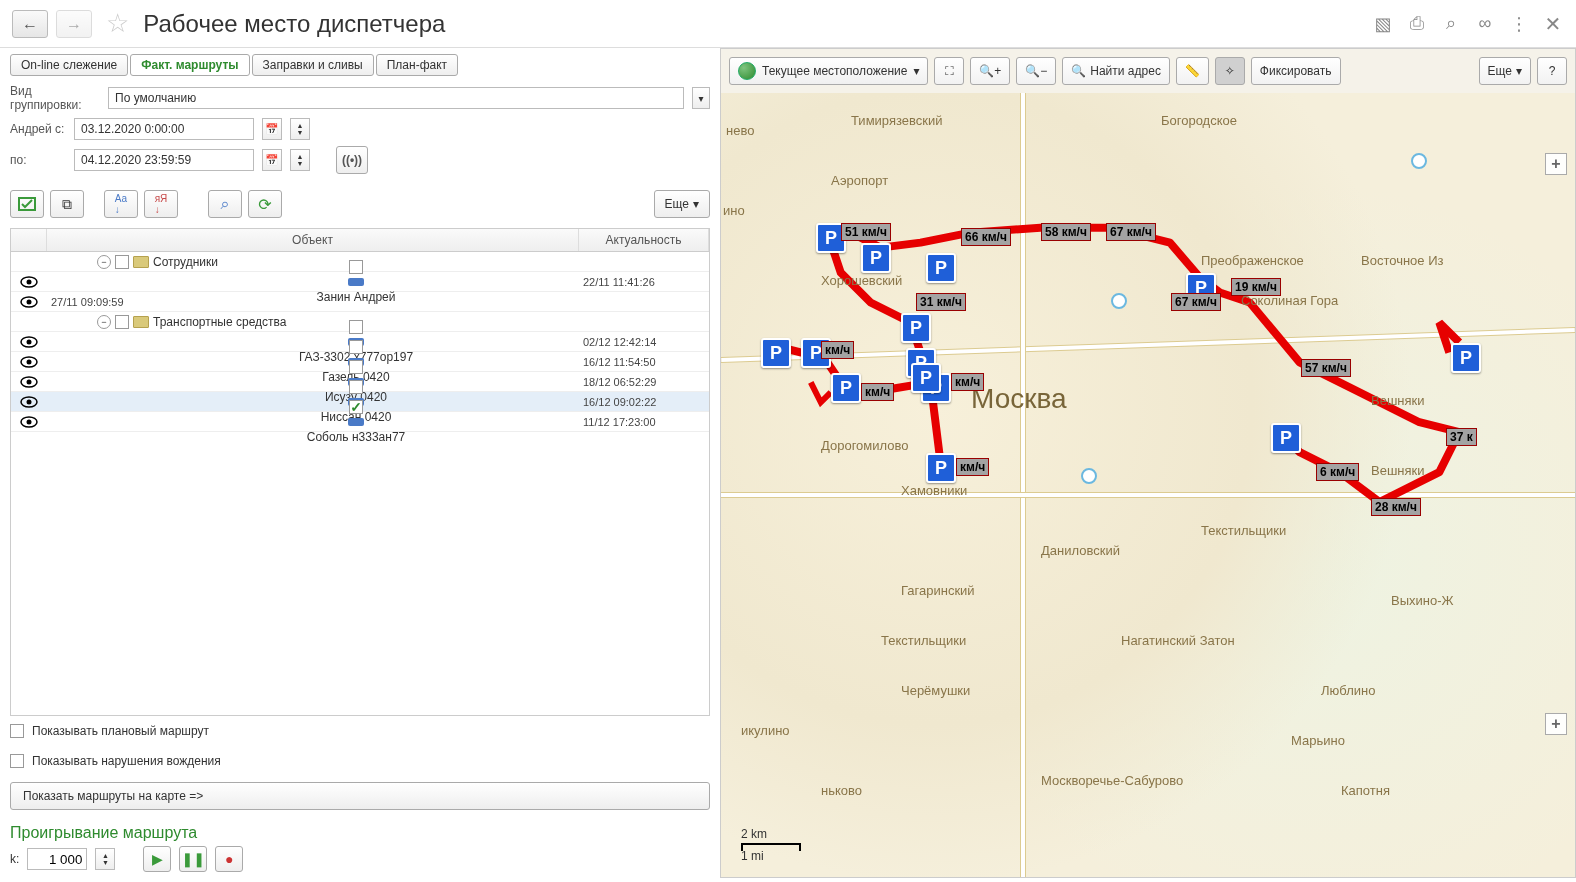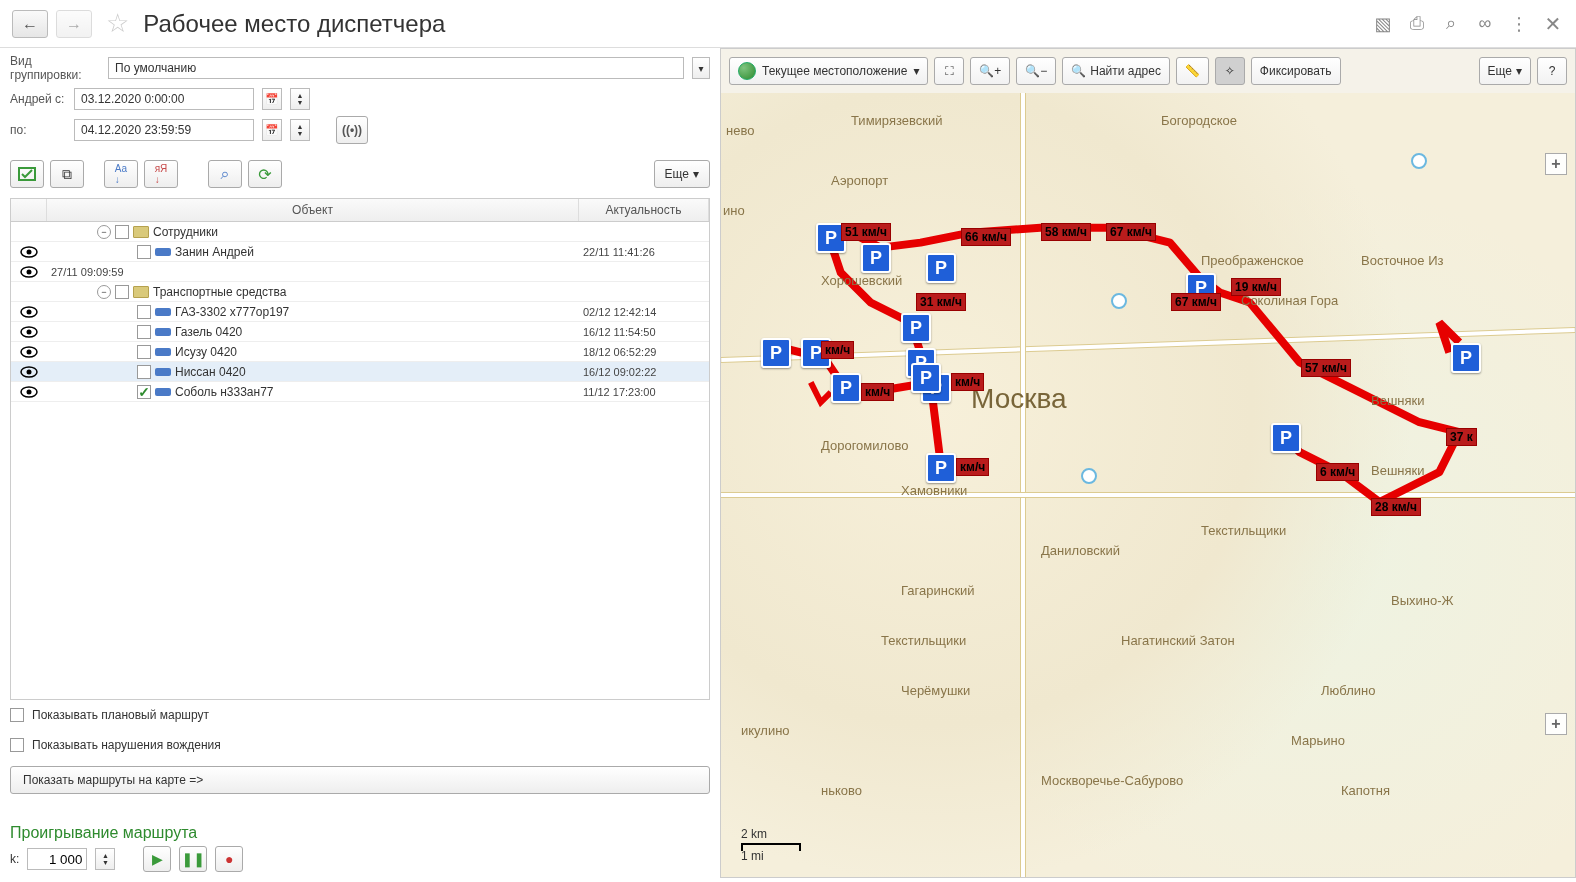--- a/index.html
+++ b/index.html
@@ -42,44 +42,44 @@
   .gc { padding:2px 4px; display:flex; align-items:center; gap:4px; }
   .gc-eye { width:36px; justify-content:center; }
   .gc-obj { flex:1; }
   .gc-date { width:130px; font-size:11px; color:#444; }
   .eye-icon { width:18px; height:12px; }
   .exp { width:14px; height:14px; border:1px solid #999; border-radius:8px; display:flex;align-items:center;justify-content:center; font-size:9px; cursor:pointer; background:#fff; }
   .chk { width:14px; height:14px; border:1px solid #999; background:#fff; cursor:pointer; display:flex;align-items:center;justify-content:center; }
   .chk.checked { color:#2e8b2e; font-weight:bold; font-size:14px; }
   .folder-ico { width:16px; height:12px; background:#d9c97a; border:1px solid #b5a14e; border-radius:1px; }
   .vehicle-ico { width:16px; height:8px; background:#4a7ac7; border-radius:2px; }
-  .indent2 { margin-left:86px; }
+  .indent2 { margin-left:86px;flex-direction:column; }
   .opt-row { display:flex; align-items:center; gap:8px; margin:8px 0; }
   .show-routes-btn { border:1px solid #aaa; padding:6px 12px; border-radius:3px; background:linear-gradient(#fff,#eee); cursor:pointer; margin:6px 0; display:inline-block; }
-  .playback-title { color:#2e8b2e; font-size:16px; margin-top:24px; }
+  .playback-title { color:#2e8b2e; font-size:16px; margin-top:8px; }
   .play-row { display:flex; align-items:center; gap:8px; margin-top:4px; }
   .num-input { width:60px; border:1px solid #bbb; height:22px; text-align:right; padding:0 4px; }
   .play-btn { width:28px; height:26px; border:1px solid #aaa; border-radius:3px; background:linear-gradient(#fff,#eee); display:flex;align-items:center;justify-content:center; cursor:pointer; font-size:14px; }
   
   .map-toolbar { position:absolute; top:8px; left:8px; right:8px; display:flex; gap:6px; z-index:10; }
   .map-btn { height:28px; min-width:30px; padding:0 8px; border:1px solid #aaa; border-radius:3px; background:linear-gradient(#fff,#f2f2f2); display:flex;align-items:center;justify-content:center; gap:4px; cursor:pointer; font-size:12px; }
   .map-layers-btn { display:flex; align-items:center; gap:6px; height:28px; padding:0 8px; border:1px solid #aaa; border-radius:3px; background:linear-gradient(#fff,#f0f0f0); cursor:pointer; }
   .globe { width:18px; height:18px; border-radius:50%; background: radial-gradient(circle at 30% 30%, #7fc47f, #2e8b2e); border:1px solid #2a6; }
   .map-canvas { position:absolute; inset:44px 0 0 0; overflow:hidden; }
   .map-bg { position:absolute; inset:0; background:
     radial-gradient(circle at 25% 40%, #f7f0da 0%, #f0e8cf 40%, transparent 60%),
     radial-gradient(circle at 70% 60%, #eef3e2 0%, transparent 50%),
     #f5efdb;
   }
   .map-label { position:absolute; color:#897549; font-size:13px; white-space:nowrap; }
   .map-label.big { font-size:28px; color:#786539; font-weight:400; }
   .road { position:absolute; background:#fff; box-shadow:0 0 0 1px #dccb91; }
   .route-svg { position:absolute; inset:0; }
   .p-icon { position:absolute; width:30px; height:30px; background:#1f5fd8; border:2px solid #fff; border-radius:3px; color:#fff; font-size:18px; font-weight:bold; display:flex;align-items:center;justify-content:center; box-shadow:0 1px 2px rgba(0,0,0,.4); }
-  .speed-label { position:absolute; background:#b91c1c; color:#000; font-size:12px; font-weight:bold; padding:1px 3px; border:1px solid #900; white-space:nowrap; }
+  .speed-label { position:absolute; background:#a3a3a3; color:#000; font-size:12px; font-weight:bold; padding:1px 3px; border:1px solid #900; white-space:nowrap; }
   .metro { position:absolute; width:16px; height:16px; border:2px solid #6bb8e0; border-radius:50%; background:#fff; }
   .zoom-ctrl { position:absolute; right:8px; width:22px; height:22px; border:1px solid #aaa; background:rgba(255,255,255,.9); display:flex;align-items:center;justify-content:center; cursor:pointer; font-size:16px; font-weight:bold; color:#666; }
   .scale { position:absolute; bottom:14px; left:20px; font-size:12px; color:#333; }
   .scale-bar { border-top:2px solid #000; border-left:2px solid #000; border-right:2px solid #000; height:8px; margin-top:2px; }
 </style>
 </head>
 <body>
 
 <div class="header">
   <div class="nav-btn">←</div>
@@ -91,20 +91,26 @@
     <div class="hdr-ico">⎙</div>
     <div class="hdr-ico">⌕</div>
     <div class="hdr-ico">∞</div>
     <div class="hdr-ico">⋮</div>
     <div class="hdr-ico hdr-close">✕</div>
   </div>
 </div>
 
 <div class="main">
   <div class="left-panel">
+    <div class="tabs">
+      <div class="tab">On-line слежение</div>
+      <div class="tab active">Факт. маршруты</div>
+      <div class="tab">Заправки и сливы</div>
+      <div class="tab">План-факт</div>
+    </div>
 
     <div class="form-row">
       <div class="form-label">Вид группировки:</div>
       <div class="select-input">
           <span>По умолчанию</span>
         </div>
       <div class="select-arrow">▾</div>
     </div>
 
     <div class="form-row">

